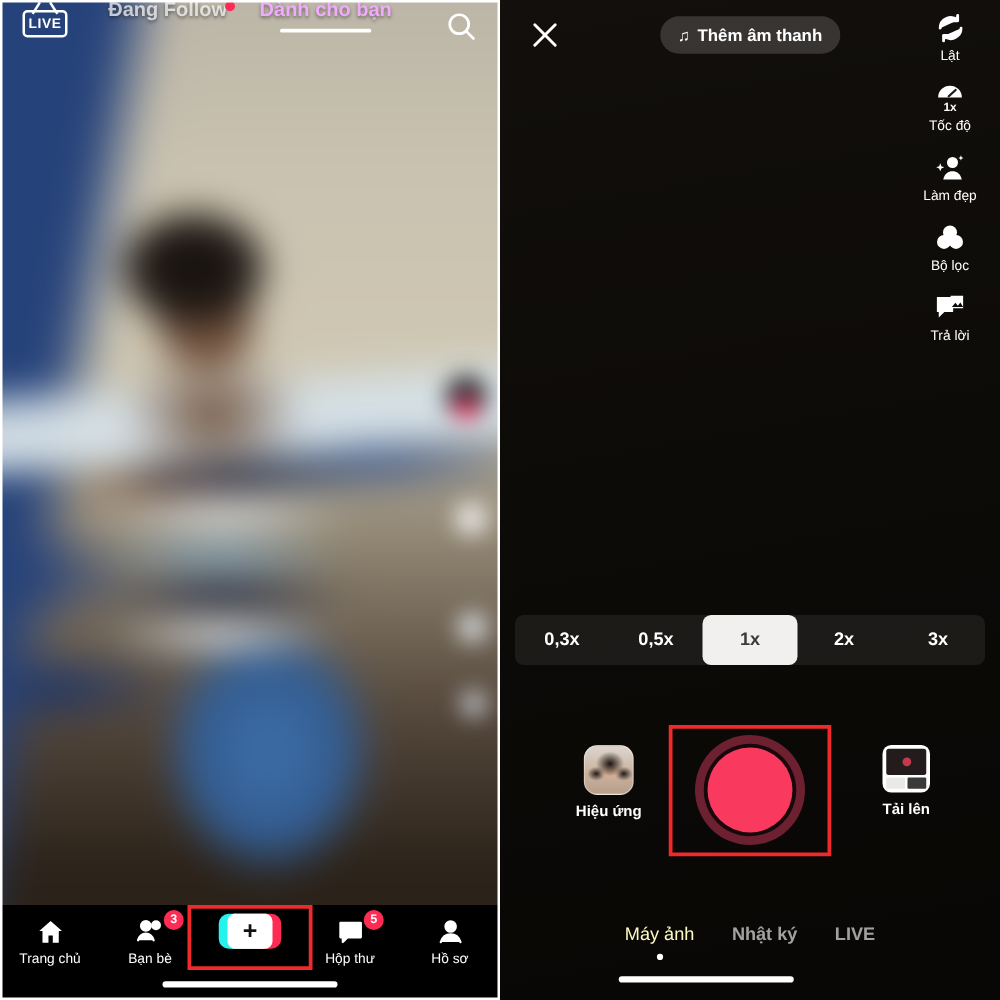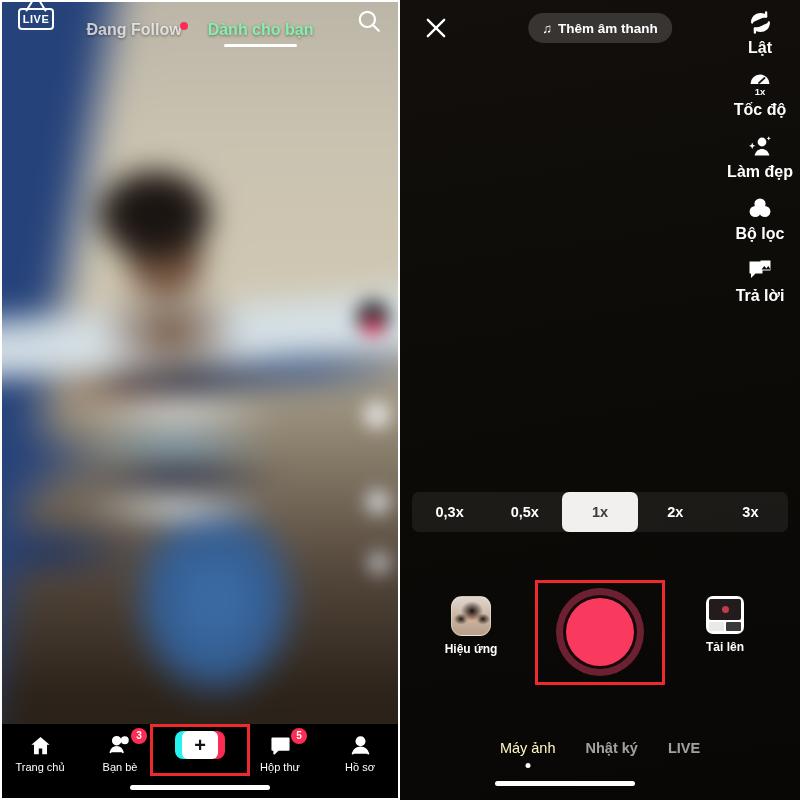--- a/index.html
+++ b/index.html
@@ -94,29 +94,29 @@
   .live-badge .tv::after{
     content:""; position:absolute; top:-9px; width:2px; height:11px; background:#fff;
   }
   .live-badge .tv::before{ left: 8px; transform: rotate(32deg); }
   .live-badge .tv::after { right: 8px; transform: rotate(-32deg); }
   .live-badge .tv span{
     font-size: 11px; font-weight: 700; color:#fff; letter-spacing:.5px; line-height:1;
   }
   .feed-tabs {
     position:absolute; left: 0; top: 0; width: 400px; height: 42px;
-    display:flex; align-items:flex-end; justify-content:center; gap: 26px;
+    display:flex; align-items:flex-start; justify-content:center; gap: 26px;
   }
   .feed-tab {
     position: relative;
     font-size: 16px; color: rgba(255,255,255,.72); font-weight: 600;
     text-shadow: 0 1px 3px rgba(0,0,0,.45);
     padding-bottom: 3px;
   }
-  .feed-tab.active { color:#86efac; font-weight: 700; }
+  .feed-tab.active { color:#f0abfc; font-weight: 700; }
   .feed-tab.active::after{
     content:""; position:absolute; left:16px; right:16px; bottom:-5px;
     height: 3px; background:#fff; border-radius: 2px;
   }
   .live-dot {
     position:absolute; right:-6px; top:1px; width:8px;height:8px;border-radius:50%;
     background:#fe2c55;
   }
   .search-icon {
     position: absolute; right: 18px; top: 8px; width: 26px; height: 26px;
@@ -199,21 +199,21 @@
     position:absolute; right: 8px; top: 8px;
     width: 64px;
     display:flex; flex-direction:column; align-items:center; gap: 13px;
   }
   .tool {
     width: 62px;
     display:flex; flex-direction:column; align-items:center; gap:3px;
   }
   .tool .ico { height: 28px; display:flex;align-items:center;justify-content:center; position:relative;}
   .tool .ico svg { fill:#fff; }
-  .tool .lbl { font-size: 16px; color:#fff; font-weight:700; white-space:nowrap; }
+  .tool .lbl { font-size: 11px; color:#fff; font-weight:400; white-space:nowrap; }
 
   
   .speed-row {
     position:absolute; left: 12px; right: 12px; top: 492px;
     height: 40px;
     background: rgba(255,255,255,.07);
     border-radius: 7px;
     display:flex; align-items:center;
   }
   .speed-pill {
@@ -251,21 +251,21 @@
   }
   .rec-highlight {
     position:absolute; left: 135px; top: 0; width: 130px; height: 105px;
     border: 3px solid #ef2a2a;
   }
   .side-btn {
     position:absolute; top: 16px;
     display:flex; flex-direction:column; align-items:center; gap:6px;
     width: 74px;
   }
-  .side-btn.effects { left: 34px; }
+  .side-btn.effects { left: 50px; }
   .side-btn.upload  { right: 38px; }
   .side-btn .lbl { font-size:12px; color:#fff; font-weight:700; white-space:nowrap;}
   .eff-thumb {
     width: 40px; height: 40px; border-radius: 11px; overflow:hidden;
     background:
       radial-gradient(ellipse 16px 14px at 20px 14px, #1b1411 0%, rgba(27,20,17,0) 70%),
       radial-gradient(ellipse 11px 12px at 20px 20px, #d9ab8e 0%, rgba(217,171,142,0) 80%),
       radial-gradient(ellipse 9px 7px at 9px 22px, #221a16 0%, rgba(34,26,22,0) 80%),
       radial-gradient(ellipse 9px 7px at 31px 22px, #221a16 0%, rgba(34,26,22,0) 80%),
       linear-gradient(180deg,#ded6cf 0%,#cdb9a7 45%,#b99e89 100%);

